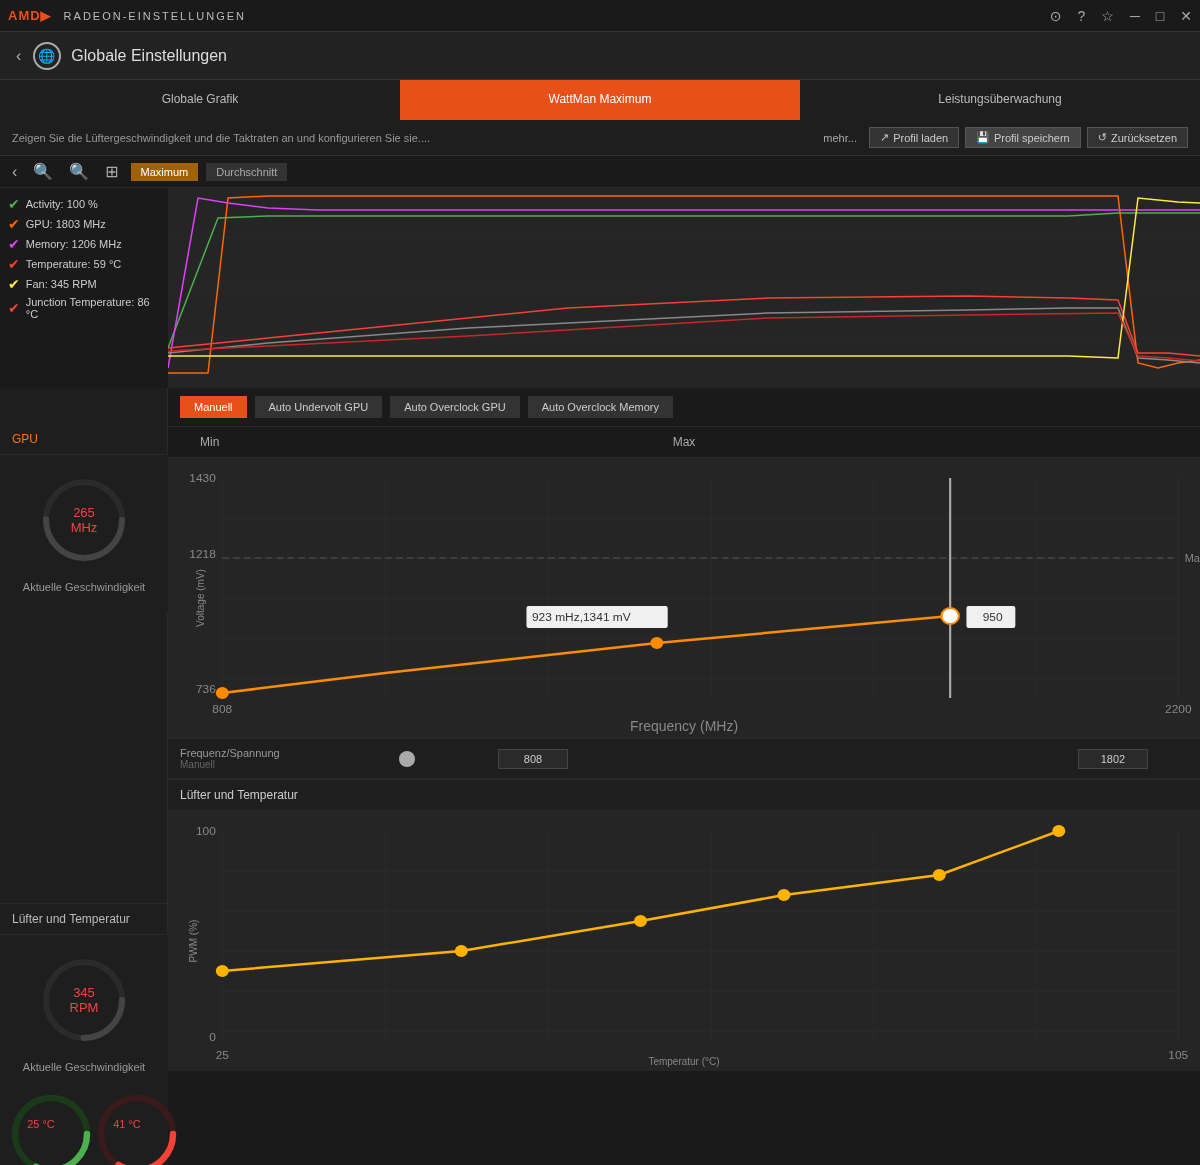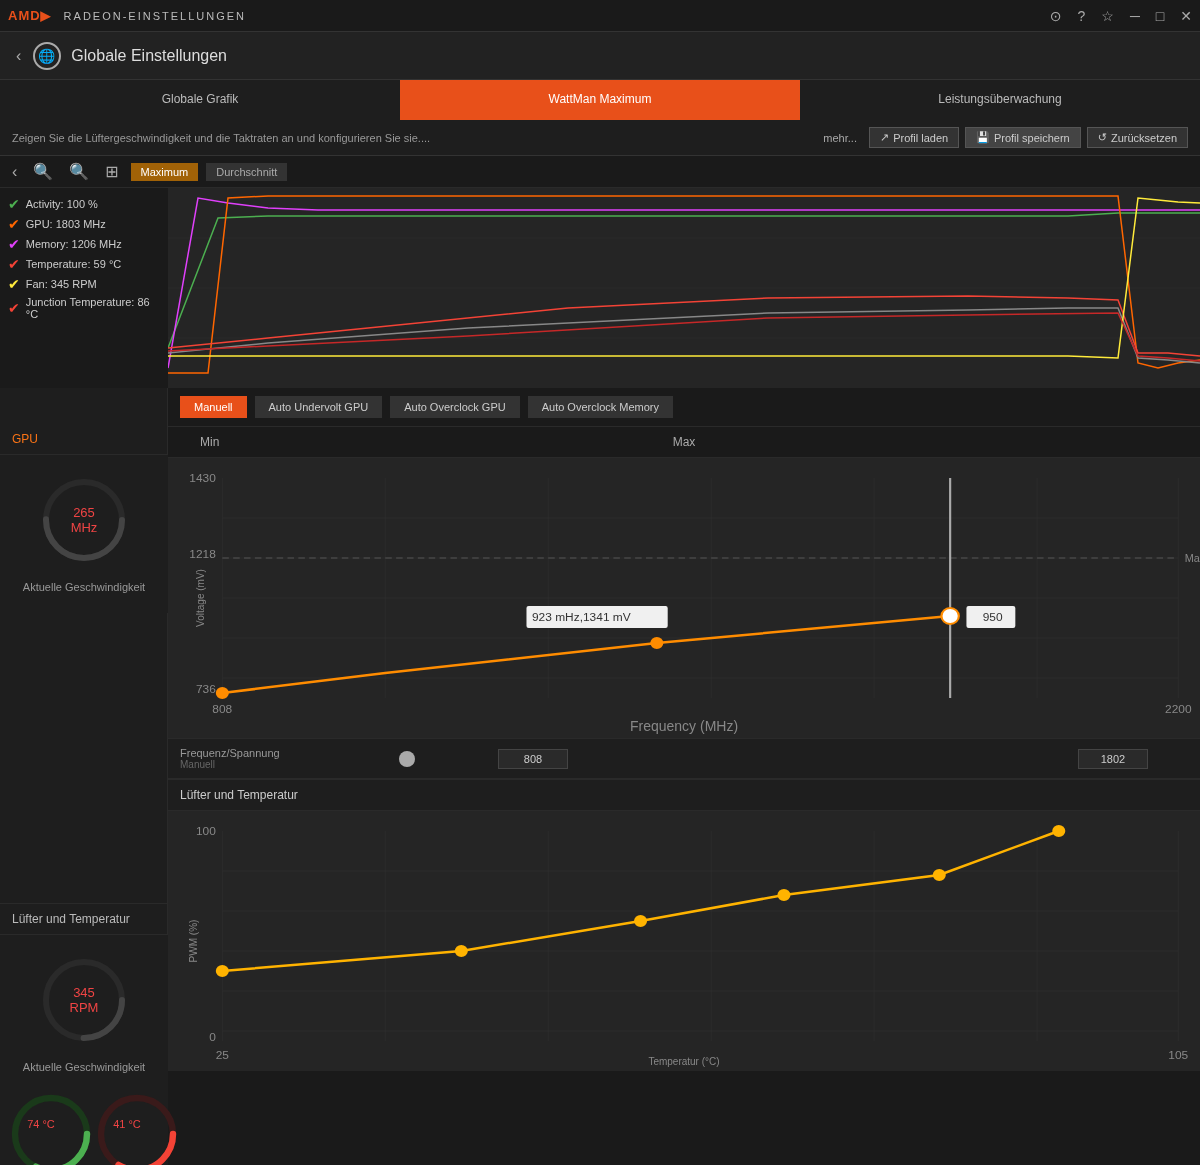--- a/index.html
+++ b/index.html
@@ -461,21 +461,21 @@
       </div>
       <div class="gauge-label">Aktuelle Geschwindigkeit</div>
 
       <div class="temp-gauges">
         <div class="temp-gauge-item">
           <div class="gauge" style="width:70px;height:70px;">
             <svg viewBox="0 0 70 70">
               <circle cx="35" cy="35" r="28" fill="none" stroke="#1a3a1a" stroke-width="5"></circle>
               <circle cx="35" cy="35" r="28" fill="none" stroke="#4caf50" stroke-width="5" stroke-dasharray="100 176" stroke-dashoffset="44" stroke-linecap="round"></circle>
             </svg>
-            <div class="gauge-value" style="font-size:11px;">74 °C</div>
+            <div class="gauge-value" style="font-size:11px;">25 °C</div>
           </div>
 
         </div>
         <div class="temp-gauge-item">
           <div class="gauge" style="width:70px;height:70px;">
             <svg viewBox="0 0 70 70">
               <circle cx="35" cy="35" r="28" fill="none" stroke="#3a1a1a" stroke-width="5"></circle>
               <circle cx="35" cy="35" r="28" fill="none" stroke="#f44336" stroke-width="5" stroke-dasharray="103 176" stroke-dashoffset="44" stroke-linecap="round"></circle>
             </svg>
             <div class="gauge-value" style="font-size:11px;">41 °C</div>

